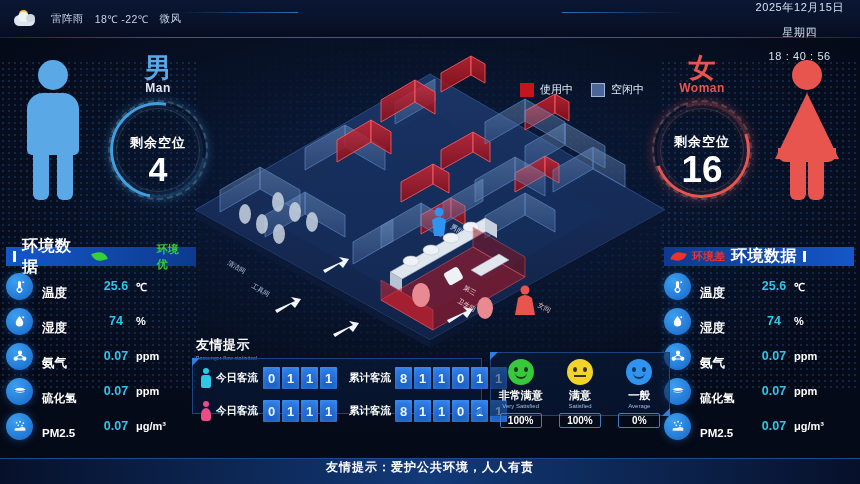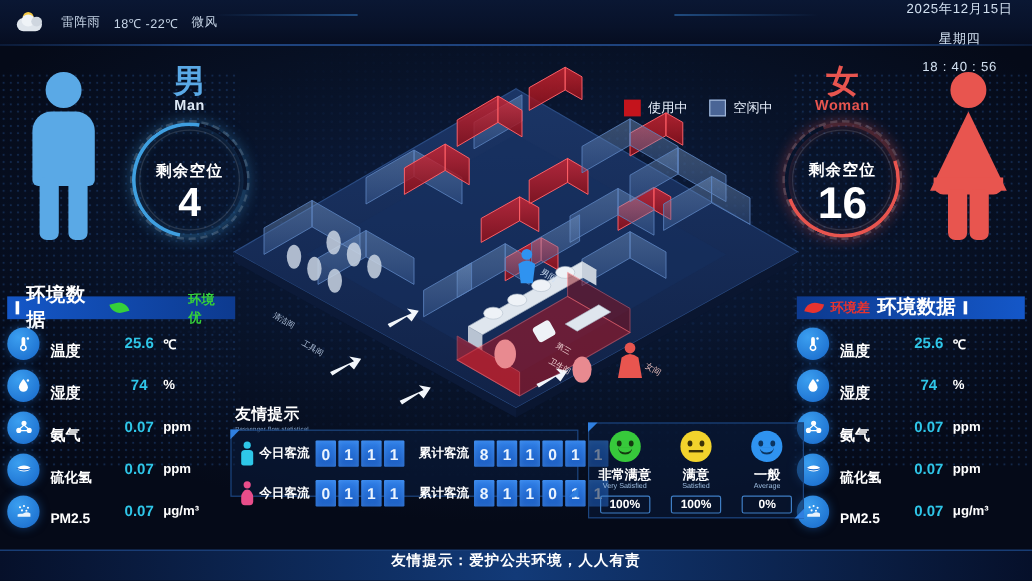--- a/index.html
+++ b/index.html
@@ -171,21 +171,21 @@
   .fp.f .h{background:#e84d8a;}
   .fp.f .b{background:#e84d8a;border-radius:50% 50% 3px 3px;}
   .flow-lb { color:#fff; font-size:10.5px; font-weight:bold; margin:0 5px 0 5px; white-space:nowrap; }
   .digits { display:flex; gap:2px; }
   .dg { width:17px; height:22px; background:linear-gradient(180deg,#2f7fe8,#1a5bc0);
         color:#eaf4ff; font-size:13px; font-weight:bold; display:flex; align-items:center; justify-content:center;
         border-radius:1px; box-shadow:inset 0 0 5px rgba(120,190,255,.35); }
   .flow-lb2 { color:#fff; font-size:10.5px; font-weight:bold; margin:0 4px 0 12px; white-space:nowrap; }
 
   
-  .sat { left:490px; top:352px; width:180px; height:80px; }
+  .sat { left:490px; top:352px; width:180px; height:64px; }
   .sat-in { display:flex; justify-content:space-around; padding-top:6px; }
   .sat-c { text-align:center; width:58px; }
   .face { width:26px; height:26px; border-radius:50%; margin:0 auto; position:relative; }
   .face.g{background:#37c93b;} .face.y{background:#f2d32c;} .face.b{background:#2f93f0;}
   .face .e { position:absolute; top:8px; width:4px; height:5px; border-radius:50%; background:#143a10; }
   .face.y .e,.face.b .e{background:#3a3208;}
   .face.b .e{background:#0c3560;}
   .face .e.l{left:6px;} .face .e.r{right:6px;}
   .face .m { position:absolute; left:50%; transform:translateX(-50%); bottom:6px; width:12px; height:6px;
              border-bottom:2px solid #143a10; border-radius:0 0 12px 12px; }

